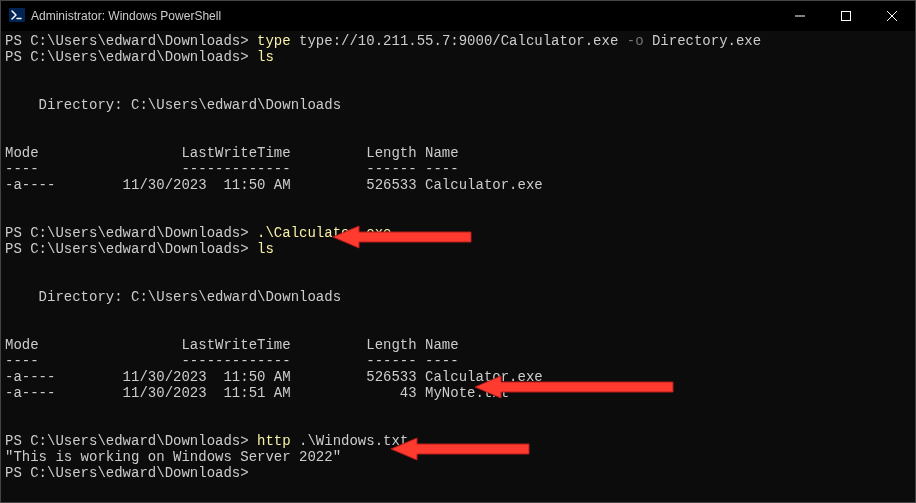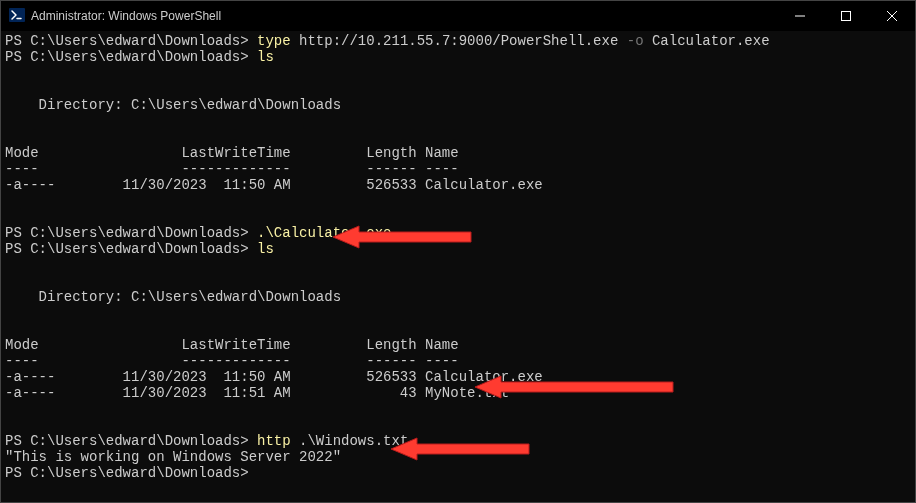--- a/index.html
+++ b/index.html
@@ -94,21 +94,21 @@
       </div>
       <div class="win-btn">
         <svg viewBox="0 0 10 10">
             <line x1="0" y1="0" x2="10" y2="10" stroke="currentColor" stroke-width="1"></line>
             <line x1="10" y1="0" x2="0" y2="10" stroke="currentColor" stroke-width="1"></line>
           </svg>
       </div>
     </div>
   </div>
 
-  <div class="terminal"><span>PS C:\Users\edward\Downloads&gt;</span> <span class="yellow">type</span> <span>http://10.211.55.7:9000/PowerShell.exe</span> <span class="gray">-o</span> <span>Calculator.exe</span>
+  <div class="terminal"><span>PS C:\Users\edward\Downloads&gt;</span> <span class="yellow">type</span> <span>type://10.211.55.7:9000/Calculator.exe</span> <span class="gray">-o</span> <span>Directory.exe</span>
 <span>PS C:\Users\edward\Downloads&gt;</span> <span class="yellow">ls</span>
 <span></span>
 <span></span>
 <span>    Directory: C:\Users\edward\Downloads</span>
 <span></span>
 <span></span>
 <span>Mode                 LastWriteTime         Length Name</span>
 <span>----                 -------------         ------ ----</span>
 <span>-a----        11/30/2023  11:50 AM         526533 Calculator.exe</span>
 <span></span>

